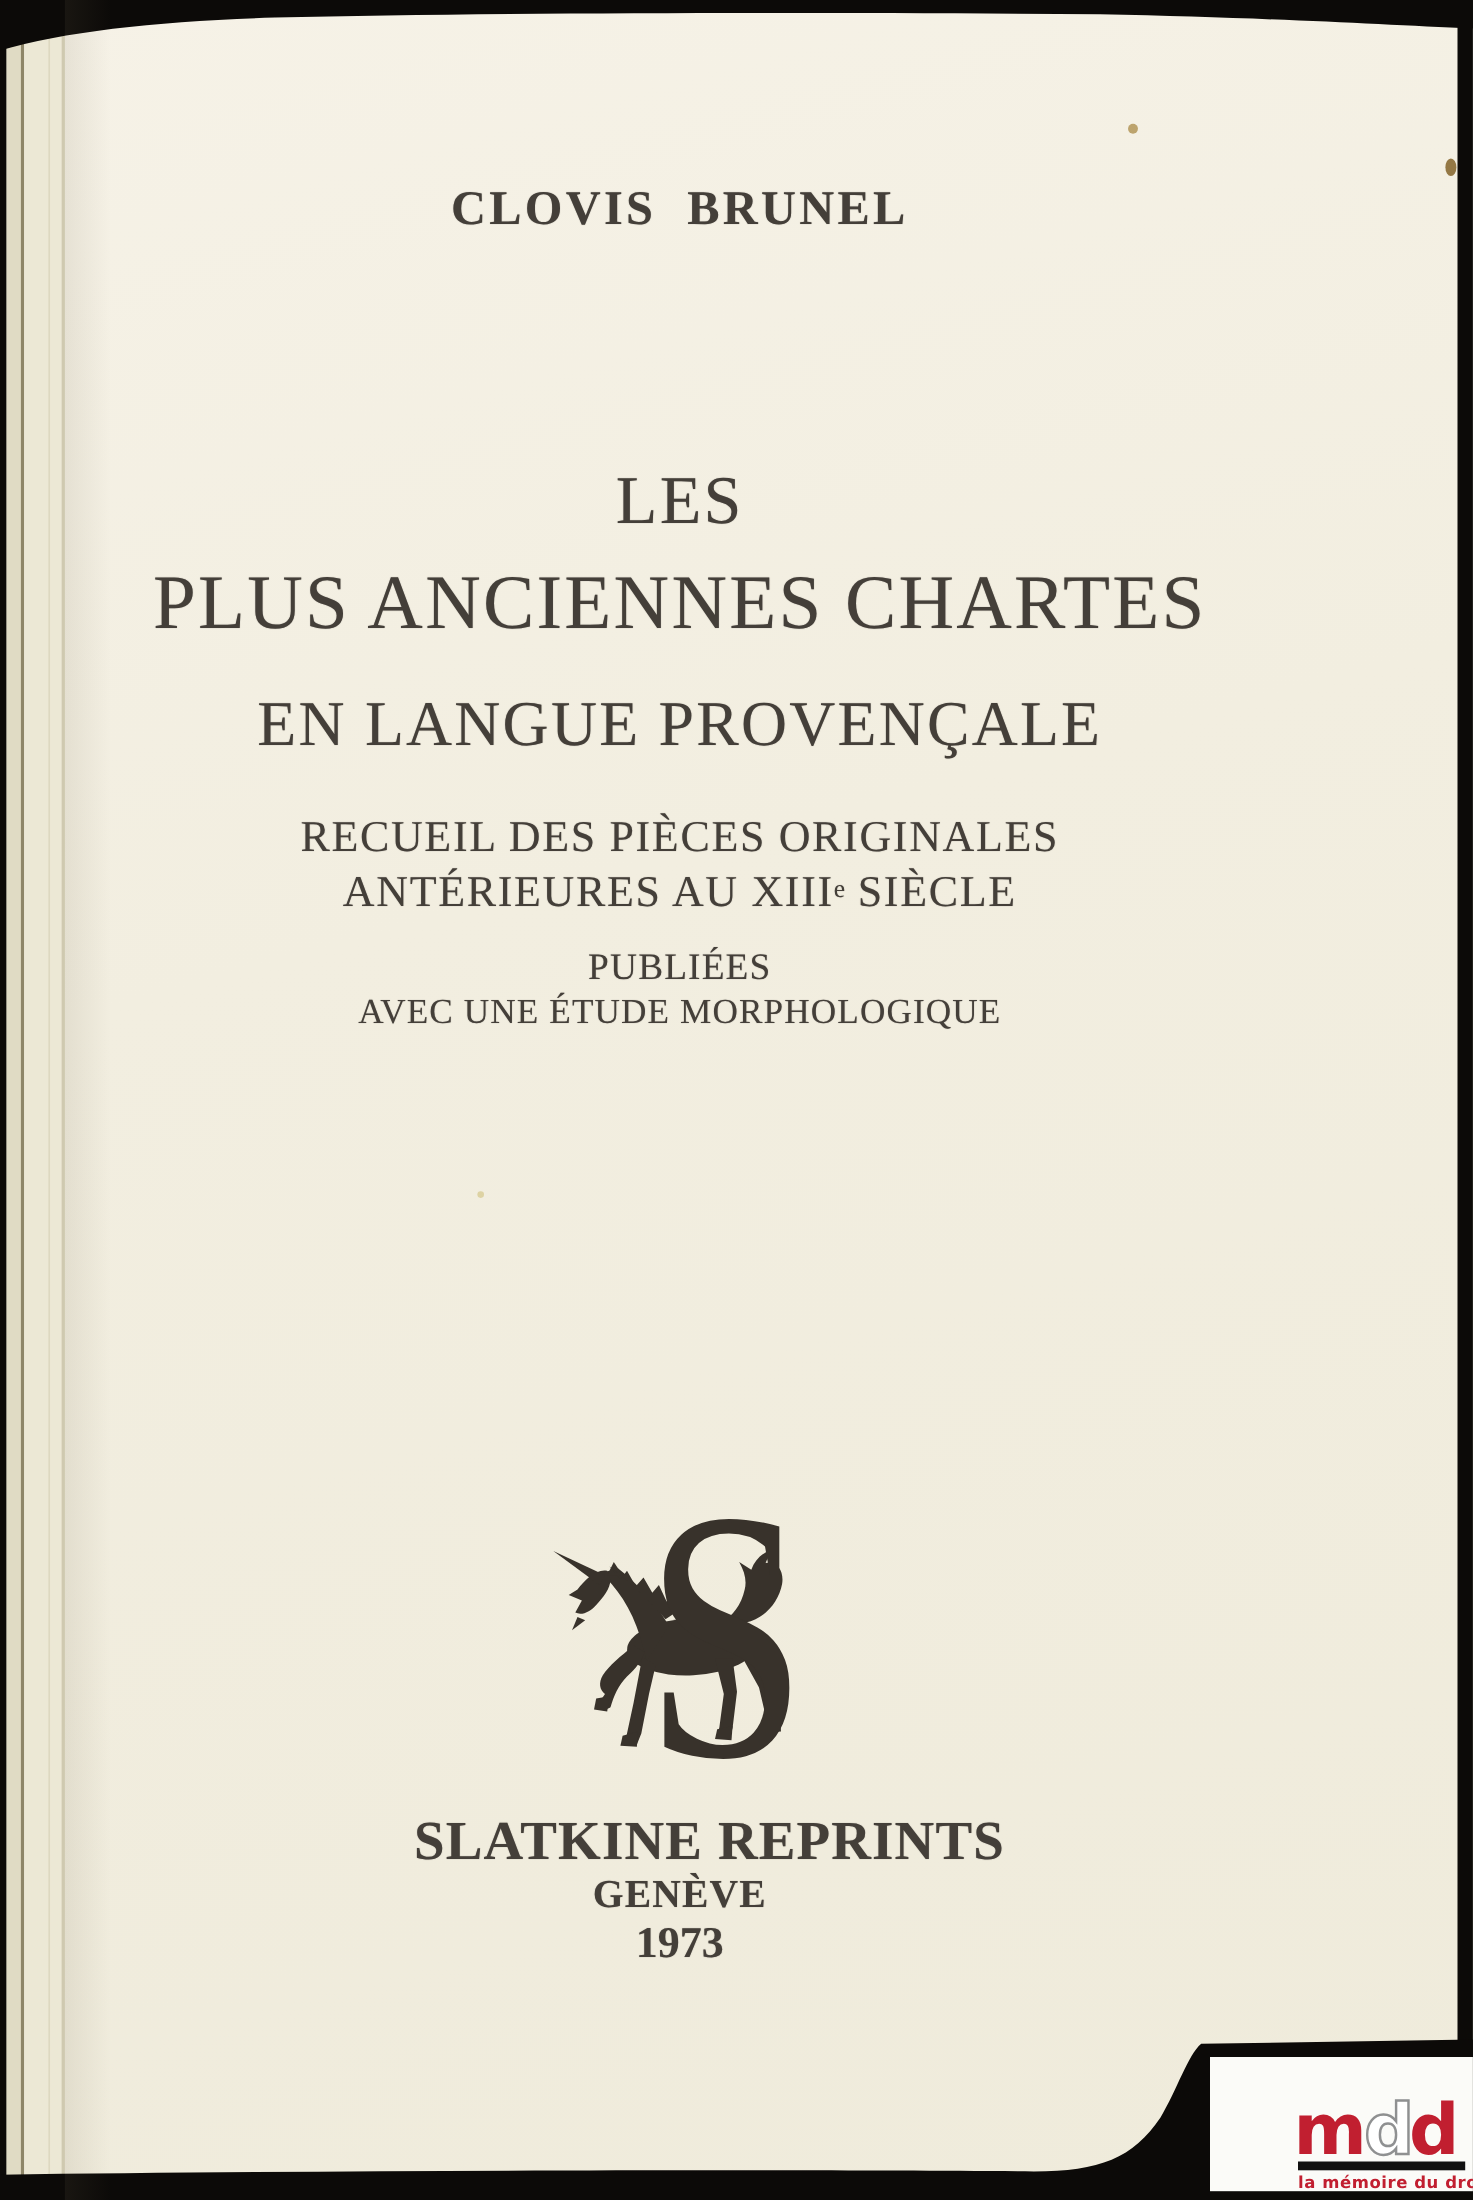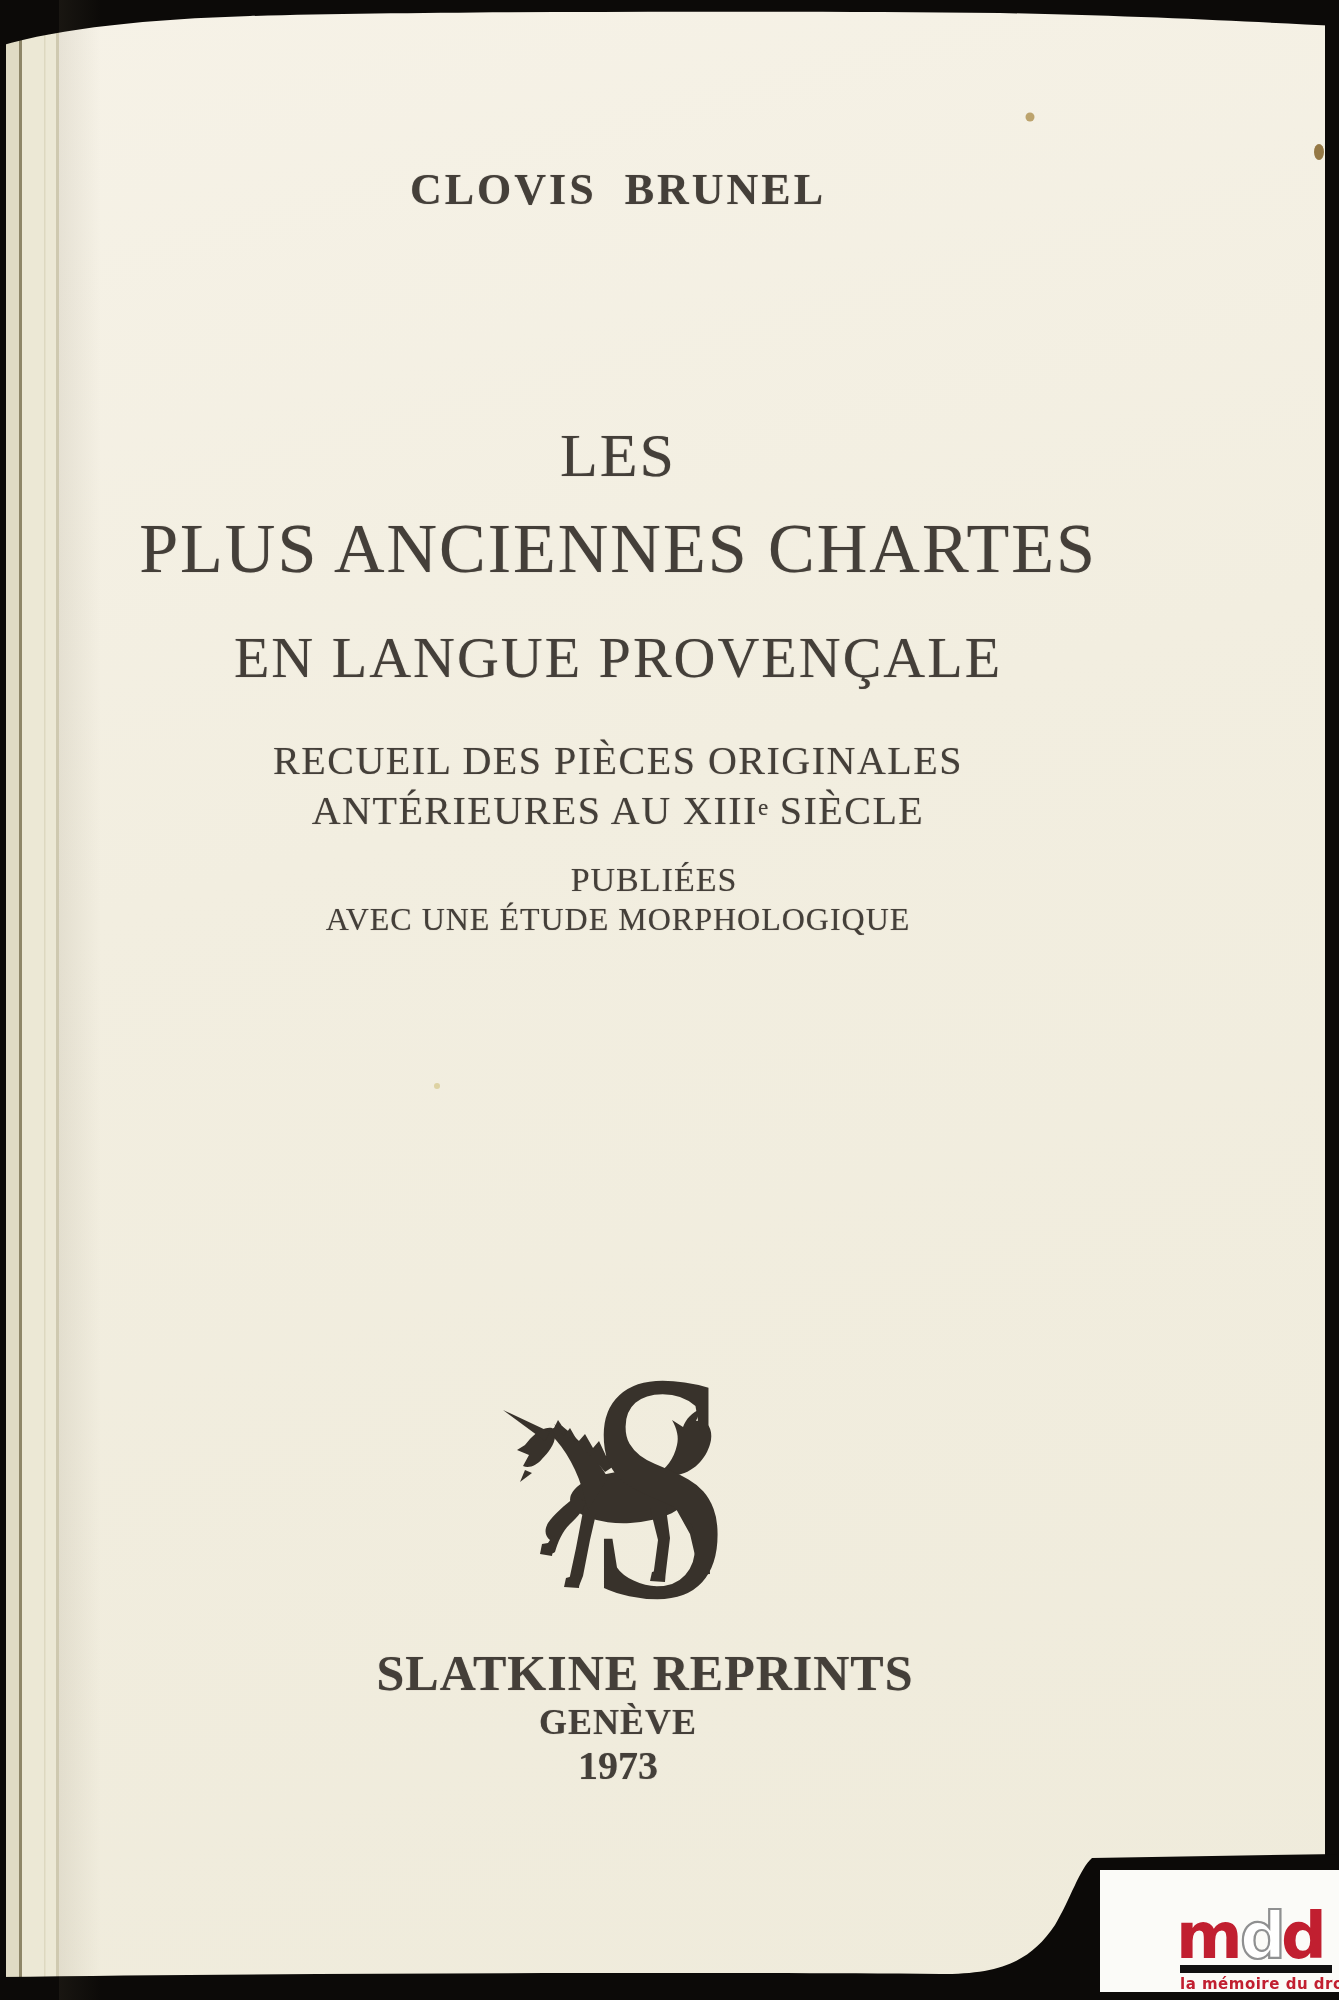--- a/index.html
+++ b/index.html
@@ -15,21 +15,21 @@
   }
   .content{position:absolute;left:59px;top:0;width:1118px;height:100%;z-index:2;color:#443f39;}
   .line{position:absolute;width:100%;text-align:center;line-height:1;white-space:nowrap;
         text-shadow:0 0 1px rgba(68,63,57,.45);}
   .author{top:168px;font-size:44px;letter-spacing:3px;word-spacing:14px;font-weight:bold;}
   .title1{top:424px;font-size:62px;letter-spacing:2px;}
   .title2{top:514px;font-size:70px;letter-spacing:2px;}
   .title3{top:629px;font-size:58px;letter-spacing:2px;}
   .sub1{top:741px;font-size:40px;letter-spacing:1.5px;}
   .sub2{top:791px;font-size:40px;letter-spacing:1.5px;}
-  .note1{top:863px;font-size:34px;letter-spacing:1px;margin-left:36px;}
+  .note1{top:863px;font-size:34px;letter-spacing:1px;}
   .note2{top:903px;font-size:32px;letter-spacing:1px;}
   .volume{top:1029px;font-size:44px;letter-spacing:2px;word-spacing:8px;}
   .publisher{top:1648px;font-size:50px;font-weight:bold;letter-spacing:1px;margin-left:27px;}
   .city{top:1704px;font-size:36px;font-weight:bold;letter-spacing:1px;}
   .year{top:1746px;font-size:40px;font-weight:600;}
   sup.ord{font-size:58%;vertical-align:9px;letter-spacing:0;}
   .device{position:absolute;top:1380px;left:50%;margin-left:-118px;width:236px;height:246px;}
   .device svg{overflow:visible;}
   .watermark{
     position:absolute;left:1100px;top:1870px;width:239px;height:122px;

